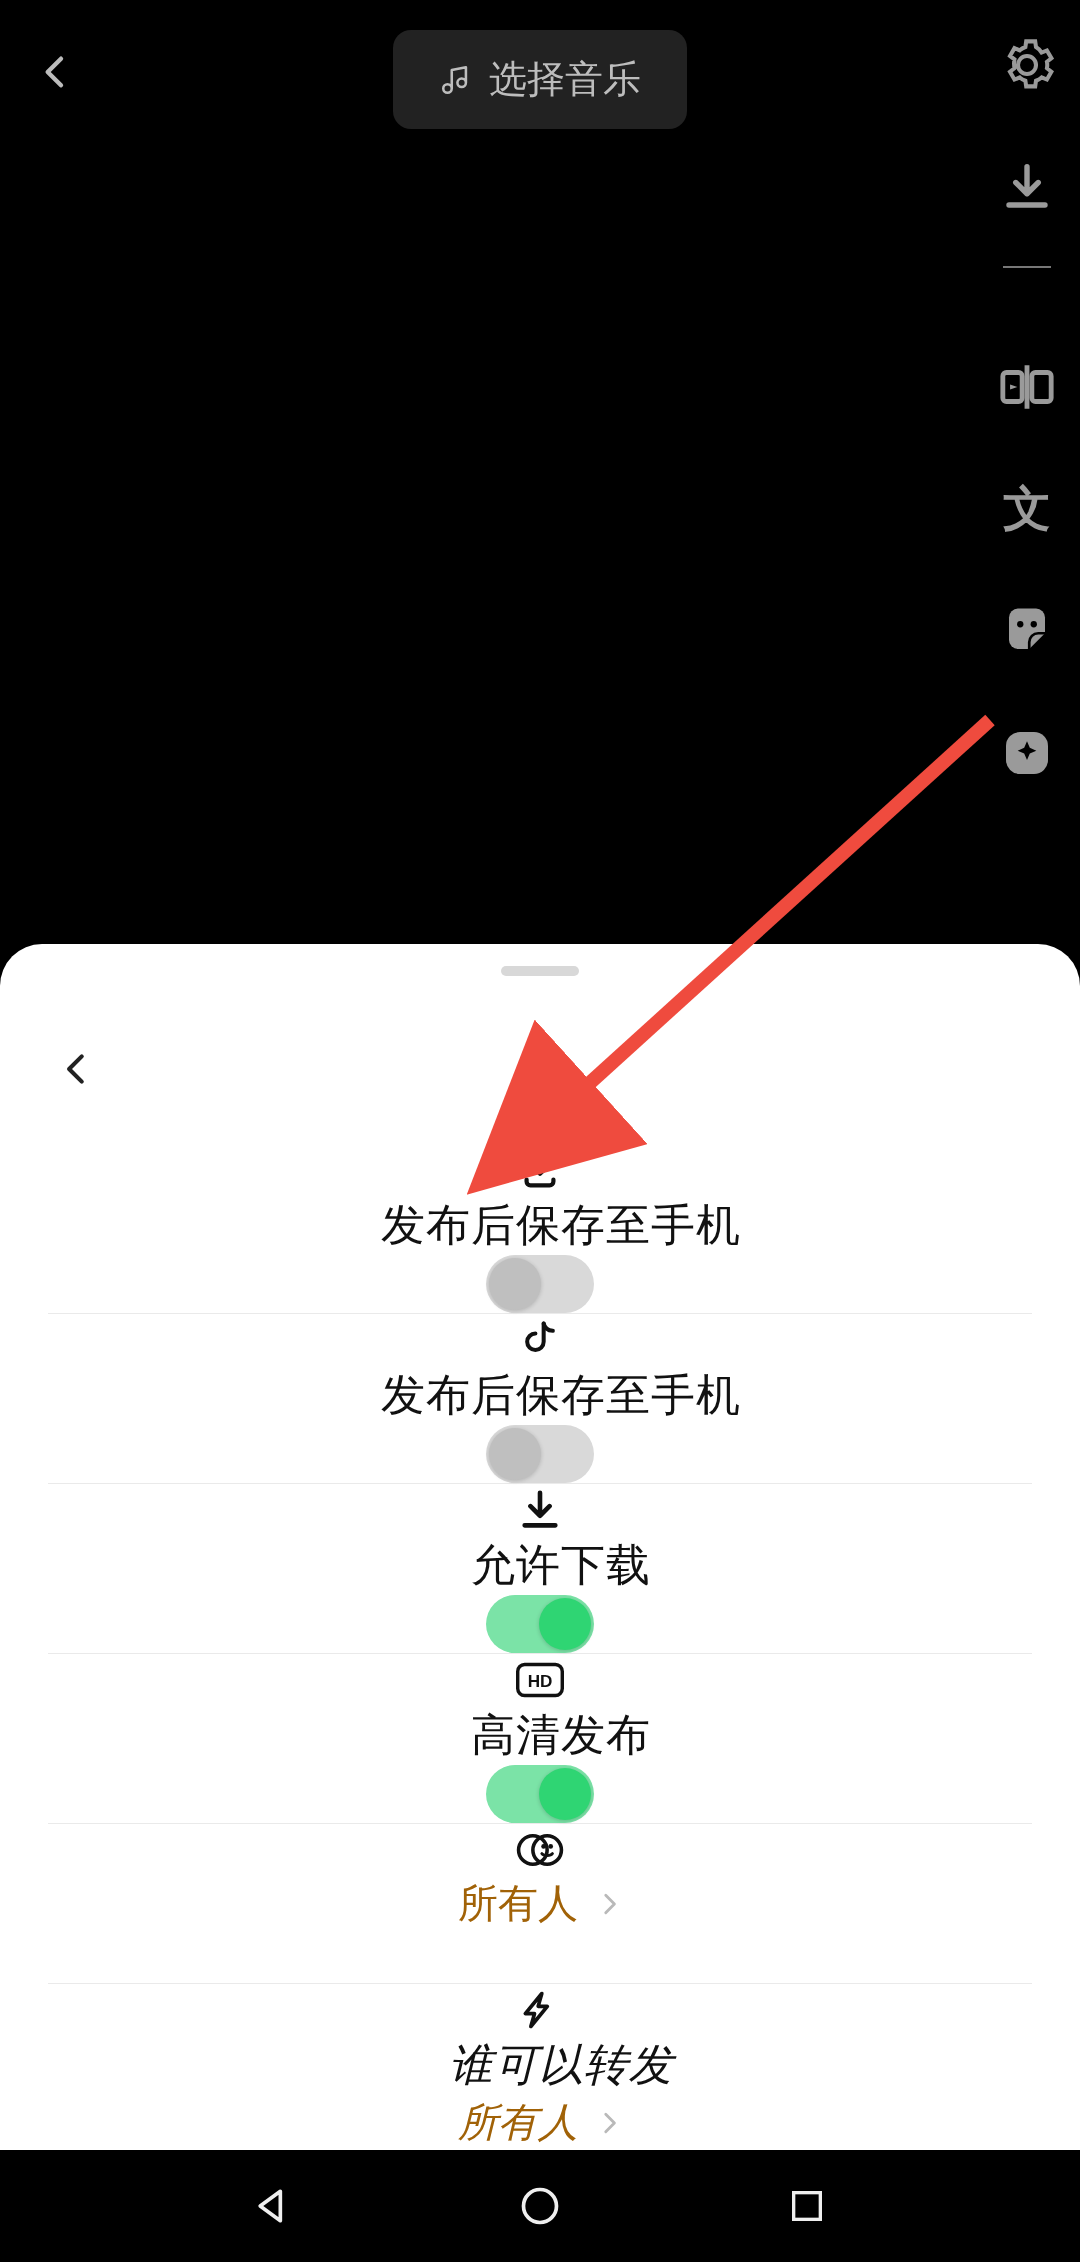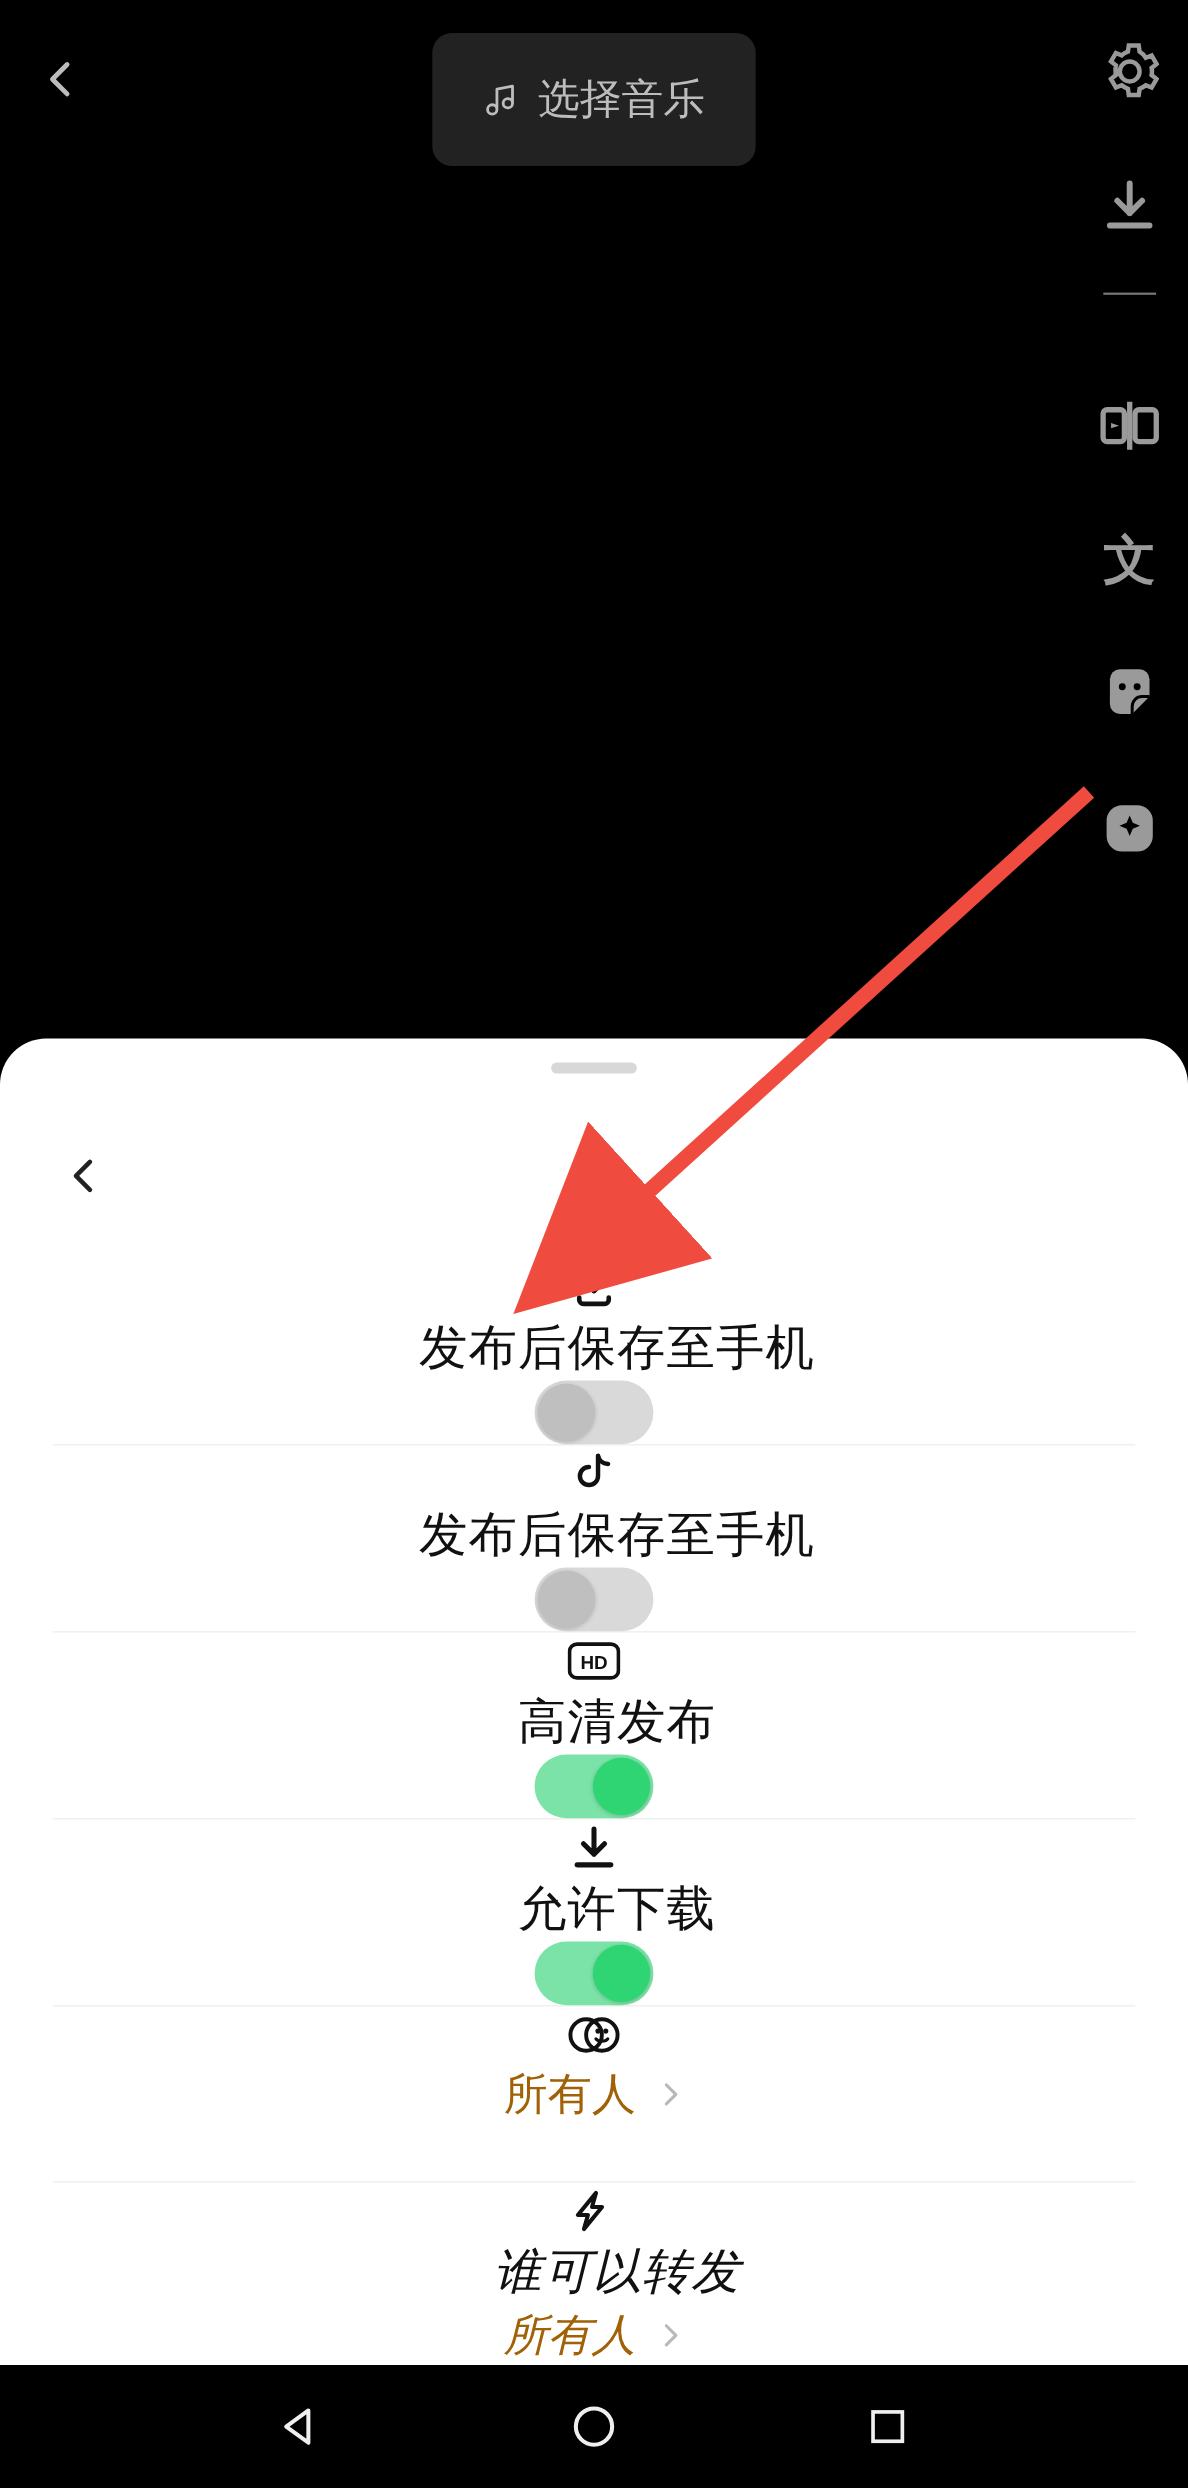--- a/index.html
+++ b/index.html
@@ -29,21 +29,21 @@
     display: flex; align-items: center; justify-content: center;
   }
 
   .music-pill {
     position: absolute;
     top: 30px;
     left: 50%;
     transform: translateX(-50%);
     background: rgba(40,40,40,0.85);
     border-radius: 18px;
-    padding: 35px 46px;
+    padding: 24px 46px;
     display: flex; align-items: center;
     gap: 16px;
     color: #bdbdbd;
     font-size: 38px;
   }
 
   .side-tools {
     position: absolute;
     right: 22px;
     top: 34px;
@@ -279,40 +279,40 @@
       <span class="row-label">发布后保存至手机</span>
       <span class="row-right">
         <span class="toggle off">
             <span class="knob"></span>
           </span>
       </span>
     </div>
 
     <div class="row">
       <span class="row-icon">
+        <svg width="46" height="46" viewBox="0 0 24 24">
+            <path d="M12 3v12m0 0 5-5m-5 5-5-5M4 20h16" fill="none" stroke="#111" stroke-width="2.4" stroke-linecap="round" stroke-linejoin="round"></path>
+          </svg>
+      </span>
+      <span class="row-label">允许下载</span>
+      <span class="row-right">
+        <span class="toggle on">
+            <span class="knob"></span>
+          </span>
+      </span>
+    </div>
+
+    <div class="row">
+      <span class="row-icon">
         <svg width="48" height="40" viewBox="0 0 28 20">
             <rect x="1" y="1" width="26" height="18" rx="4" fill="none" stroke="#111" stroke-width="2"></rect>
             <text x="14" y="14" text-anchor="middle" font-size="10" font-weight="700" fill="#111" font-family="Arial">HD</text>
           </svg>
       </span>
       <span class="row-label">高清发布</span>
-      <span class="row-right">
-        <span class="toggle on">
-            <span class="knob"></span>
-          </span>
-      </span>
-    </div>
-
-    <div class="row">
-      <span class="row-icon">
-        <svg width="46" height="46" viewBox="0 0 24 24">
-            <path d="M12 3v12m0 0 5-5m-5 5-5-5M4 20h16" fill="none" stroke="#111" stroke-width="2.4" stroke-linecap="round" stroke-linejoin="round"></path>
-          </svg>
-      </span>
-      <span class="row-label">允许下载</span>
       <span class="row-right">
         <span class="toggle on">
             <span class="knob"></span>
           </span>
       </span>
     </div>
 
     <div class="row">
       <span class="row-icon">
         <svg width="50" height="42" viewBox="0 0 28 20">

